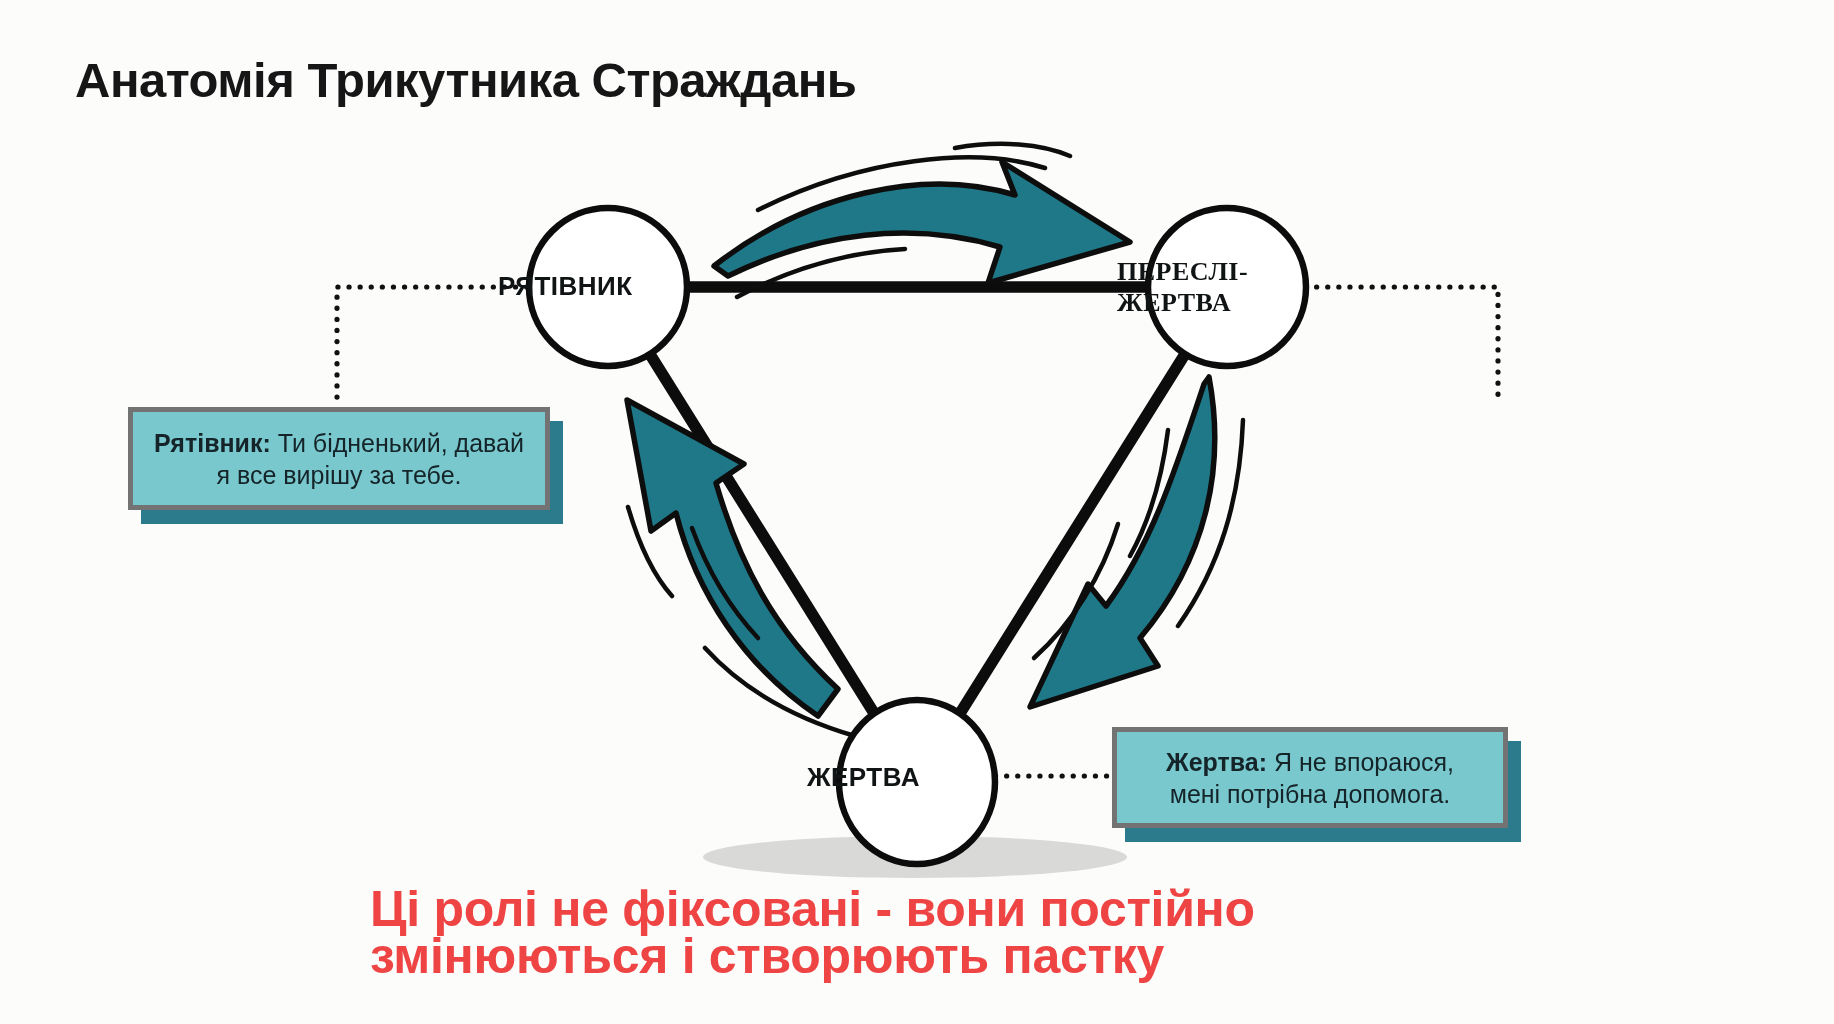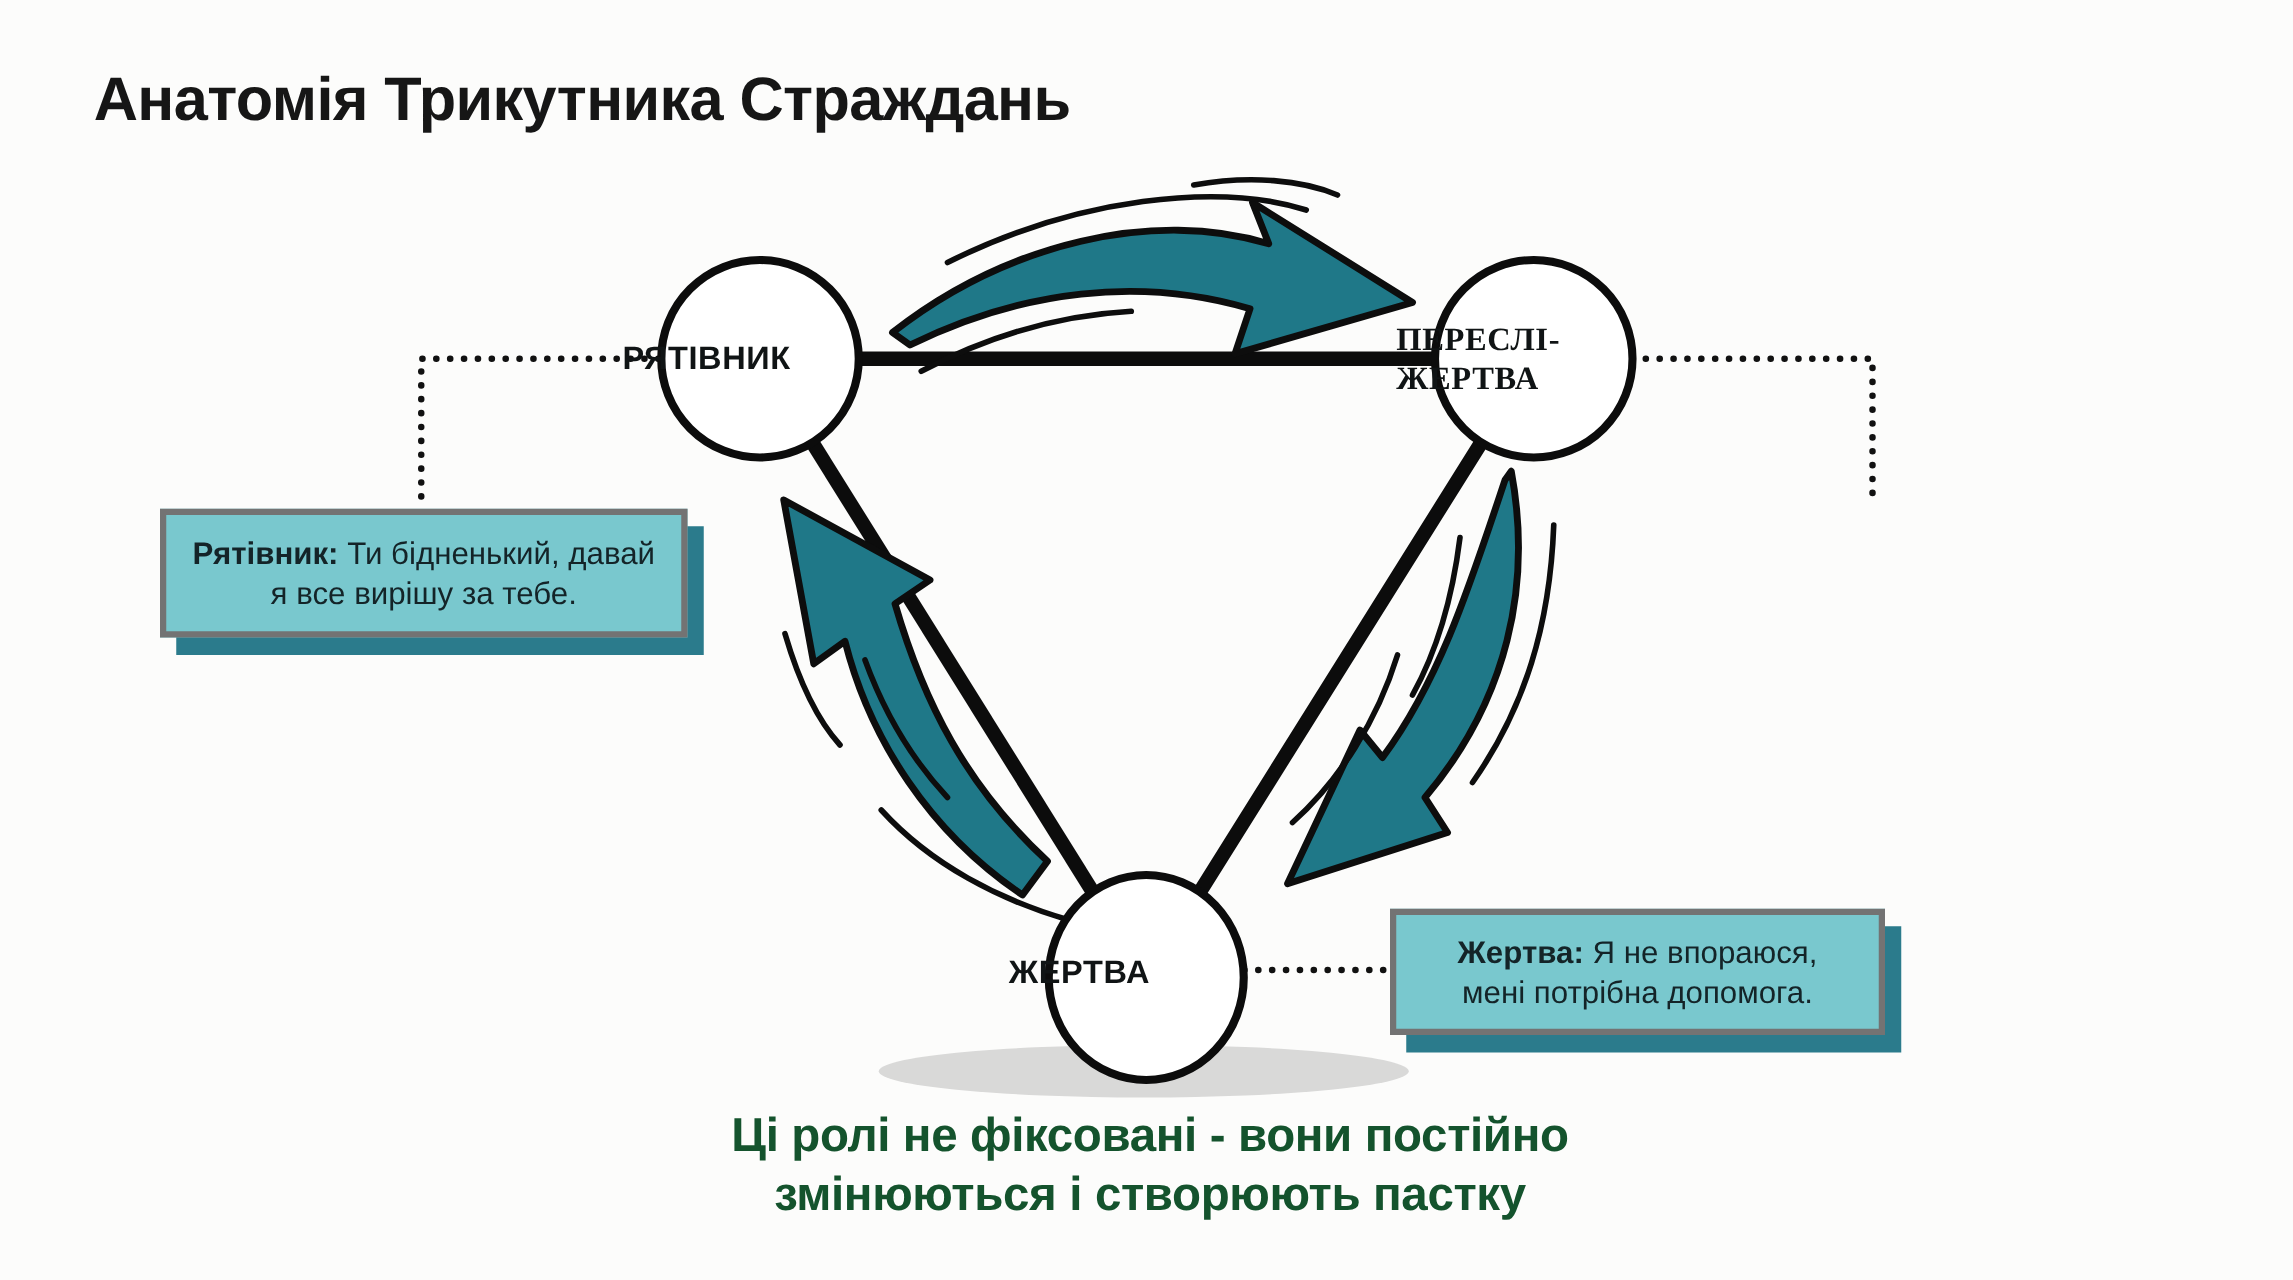--- a/index.html
+++ b/index.html
@@ -32,21 +32,21 @@
   .callout .ct{display:block;}
   .callout b{font-weight:800;}
   .callout.rescuer{left:128px;top:407px;width:412px;height:93px;}
   .callout.rescuer .ct{width:380px;}
   .callout.persecutor{left:1295px;top:409px;width:406px;height:90px;}
   .callout.persecutor .ct{width:362px;}
   .callout.victim{left:1112px;top:727px;width:386px;height:91px;}
   .callout.victim .ct{width:336px;}
   .caption{
     position:absolute;left:370px;top:886px;width:1100px;
-    text-align:center;font-size:38px;font-weight:800;line-height:47px;color:#14532d;
+    text-align:left;font-size:50px;font-weight:800;line-height:47px;color:#ef4444;
     letter-spacing:-0.3px;
   }
 </style>
 </head>
 <body>
 
 <div class="page">
 
   <div class="title">Анатомія Трикутника Страждань</div>
 

